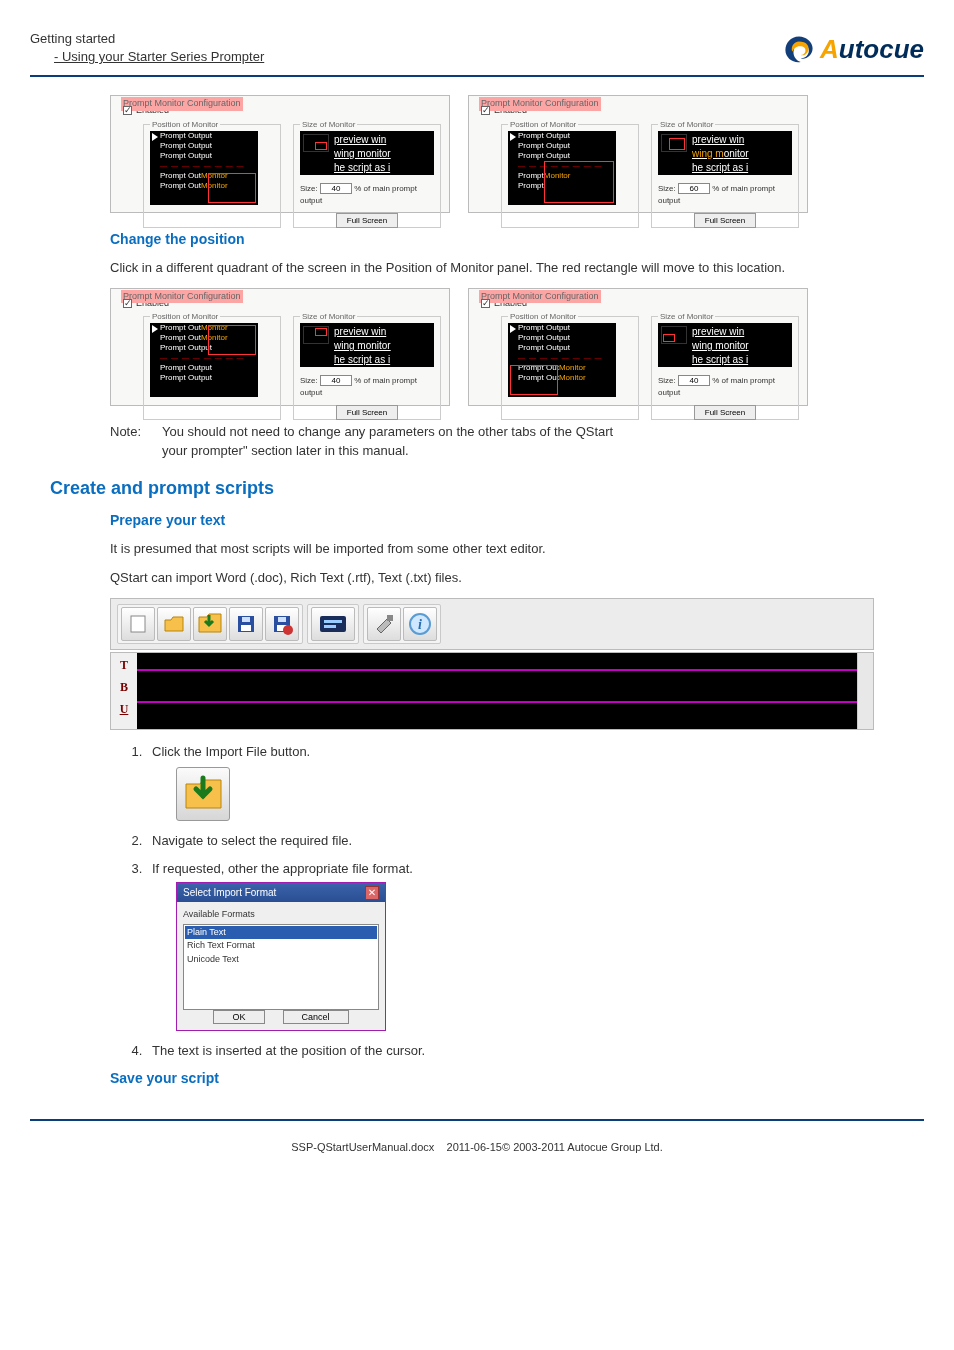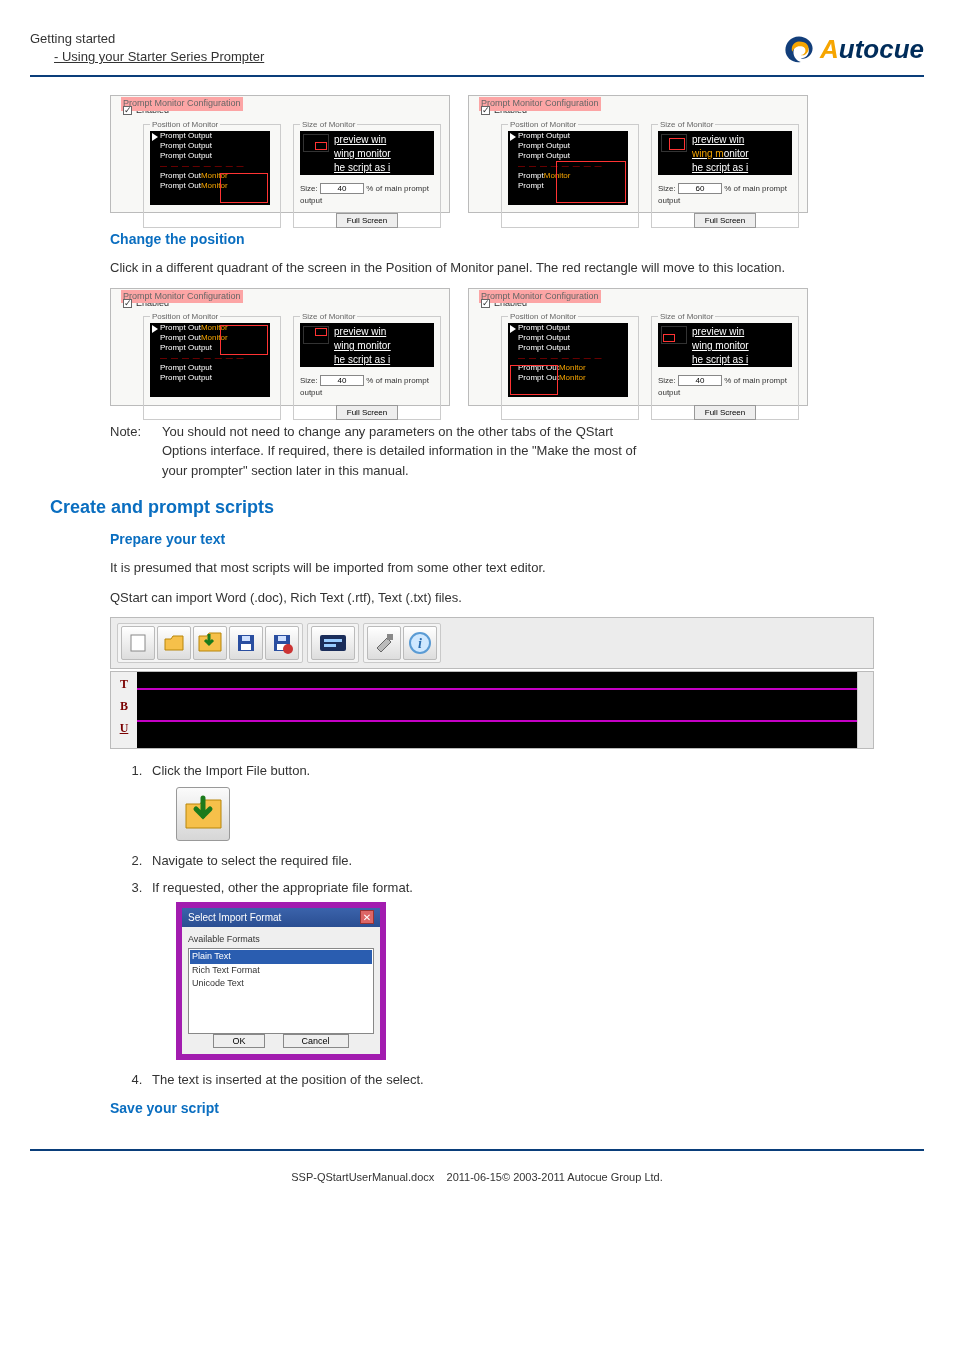--- a/index.html
+++ b/index.html
@@ -27,50 +27,50 @@
     border:1px solid #bbb; background:#f8f8f6; width:340px; height:118px;
     position:relative; font-size:9px; color:#333; padding:4px 8px 4px 8px;
   }
   .panel-title { font-size:9px; color:#666; position:absolute; top:1px; left:10px; background:#fca5a5; padding:0 2px;}
   .panel-inner { display:flex; gap:12px; height:100%; padding-top:4px;padding-left:24px;}
   .enabled-row { font-size:9px; margin:4px 0 2px 4px;}
   .check { display:inline-block; width:9px; height:9px; border:1px solid #666; background:#fff; margin-right:4px; position:relative; vertical-align:middle;}
   .check::after{content:"✓"; position:absolute; top:-3px; left:0; font-size:9px; color:#333;}
   .group { border:1px solid #ccc; padding:6px 6px; position:relative; flex:1;}
   .group-label{ position:absolute; top:-6px; left:6px; background:#f8f8f6; font-size:8px; padding:0 2px; color:#666;}
-  .pos-box { background:#000; width:120px; height:74px; position:relative; overflow:hidden;}
+  .pos-box { background:#000; width:108px; height:74px; position:relative; overflow:hidden;}
   .pos-line { color:#fff; font-size:8px; line-height:10px; padding-left:10px; white-space:nowrap;}
   .pos-line .hl{ color:#f6a500;}
   .dash { color:#c00; font-size:7px; letter-spacing:1px;}
   .play { position:absolute; left:2px; top:2px; width:0;height:0;border-top:4px solid transparent;border-bottom:4px solid transparent;border-left:6px solid #fff;}
   .red-rect{ position:absolute; border:1px solid #f33; }
   .size-box .preview{ background:#000; height:44px; position:relative; font-size:10px; color:#fff; padding-left:34px; line-height:14px; padding-top:2px;text-decoration:underline;}
   .size-box .mini{ position:absolute; left:3px; top:3px; width:26px; height:18px; background:#000; border:1px solid #333;}
   .size-box .mini-rect{ position:absolute; border:1px solid #f33;}
   .size-row{ margin-top:8px; font-size:8px;}
-  .size-row input{ width:44px; font-size:8px; text-align:center; border:1px solid #888; background:#fff;}
+  .size-row input{ width:32px; font-size:8px; text-align:center; border:1px solid #888; background:#fff;}
   .btn-fs{ display:block; margin:6px auto 0; font-size:8px; border:1px solid #999; background:#eee; padding:2px 10px;}
   .h-blue { color:#0a6ec0; font-weight:bold; font-size:14px; margin:6px 0 8px 0;}
   .h2-blue { color:#0a6ec0; font-weight:bold; font-size:18px; margin:14px 0 8px -60px;}
   p.body { margin:0 0 10px 0; font-size:13px;}
   .note-row { display:flex; margin:8px 0 10px 0; font-size:13px;}
   .note-label { width:52px; flex-shrink:0;}
   .toolbar-img { border:1px solid #bbb; background:#ececec; height:52px; display:flex; align-items:center; padding:0 6px; gap:4px; margin-bottom:2px;}
   .tb-group{ border:1px solid #c9c9c9; background:#f4f4f4; height:40px; display:flex; align-items:center; gap:2px; padding:2px 3px; border-radius:2px;}
   .tb-btn{ width:34px; height:34px; border:1px solid #bbb; background:linear-gradient(#fff,#ddd); border-radius:2px; display:flex; align-items:center; justify-content:center; font-size:18px;}
   .editor-area{ border:1px solid #bbb; display:flex; height:78px; margin-bottom:12px;}
   .editor-side{ width:26px; background:#f0f0f0; display:flex; flex-direction:column; align-items:center; gap:2px; padding-top:2px;}
   .ed-btn{ width:20px; height:20px; font-size:12px; font-family:'Times New Roman',serif; font-weight:bold; color:#7a0000; display:flex; align-items:center; justify-content:center;}
   .editor-main{ flex:1; background:#000; position:relative;}
   .mag-line{ position:absolute; left:0; right:0; height:2px; background:#c400c4;}
   .editor-scroll{ width:16px; background:#e8e8e8; border-left:1px solid #ccc;}
   ol.steps{ margin:4px 0 8px 0; padding-left:36px; font-size:13px;}
   ol.steps li{ margin-bottom:8px; padding-left:6px;}
   .import-btn{ width:54px; height:54px; border:1px solid #999; background:linear-gradient(#fbfbfb,#d6d6d6); border-radius:3px; display:flex; align-items:center; justify-content:center; margin:6px 0 10px 24px;}
-  .dialog{ width:210px; border:6px solid #a21caf; background:#efefef; margin:4px 0 10px 24px; font-size:10px;}
+  .dialog{ width:210px; border:1px solid #a21caf; background:#efefef; margin:4px 0 10px 24px; font-size:10px;}
   .dialog-title{ background:linear-gradient(#3b63ab,#2a4e92); color:#fff; padding:2px 6px; display:flex; justify-content:space-between; align-items:center;}
   .dlg-close{ width:14px; height:14px; background:#d66; color:#fff; display:flex; align-items:center; justify-content:center; font-size:10px; border:1px solid #933;}
   .dialog-body{ padding:6px;}
   .dlg-list{ border:1px solid #888; background:#fff; height:86px; width:100%; font-size:9px; padding:1px;}
   .dlg-list .sel{ background:#2a5db0; color:#fff; padding:0 2px;}
   .dlg-list div{ padding:0 2px;}
   .dlg-btns{ display:flex; justify-content:center; gap:18px; margin-top:0;}
   .dlg-btn{ border:1px solid #888; background:#eee; font-size:9px; padding:1px 18px;}
   .footer{ position:relative; margin-top:30px;}
   .footer-line{ border:none; border-top:2px solid #0a3e7a; margin-bottom:18px;}
@@ -251,21 +251,20 @@
           <button class="btn-fs">Full Screen</button>
         </div>
       </div>
     </div>
   </div>
 
   <div class="note-row">
     <div class="note-label">Note:</div>
     <div>
       <div>You should not need to change any parameters on the other tabs of the QStart</div>
-      <div>Options interface. If required, there is detailed information in the "Make the most of</div>
       <div>your prompter" section later in this manual.</div>
     </div>
   </div>
 
   <div class="h2-blue">Create and prompt scripts</div>
   <div class="h-blue">Prepare your text</div>
   <p class="body">It is presumed that most scripts will be imported from some other text editor.</p>
   <p class="body">QStart can import Word (.doc), Rich Text (.rtf), Text (.txt) files.</p>
 
   <div class="toolbar-img">
@@ -362,21 +361,21 @@
             <div>Rich Text Format</div>
             <div>Unicode Text</div>
           </div>
           <div class="dlg-btns">
             <button class="dlg-btn">OK</button>
             <button class="dlg-btn">Cancel</button>
           </div>
         </div>
       </div>
     </li>
-    <li>The text is inserted at the position of the select.</li>
+    <li>The text is inserted at the position of the cursor.</li>
   </ol>
 
   <div class="h-blue">Save your script</div>
 
 </div>
 
 <div class="footer">
   <hr class="footer-line">
   <div class="footer-row">
     <div>

